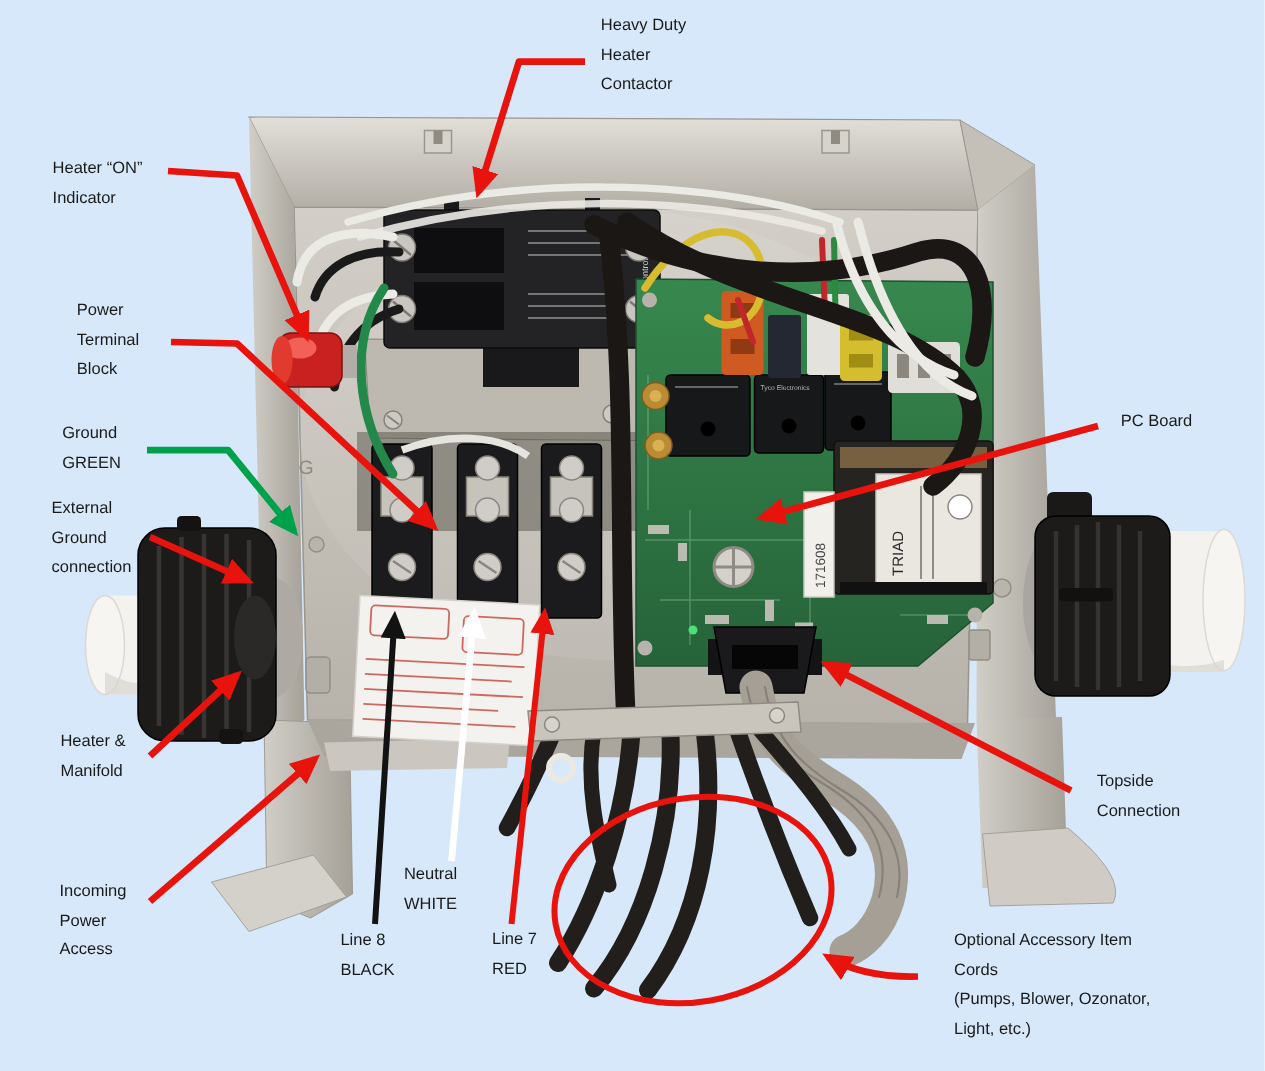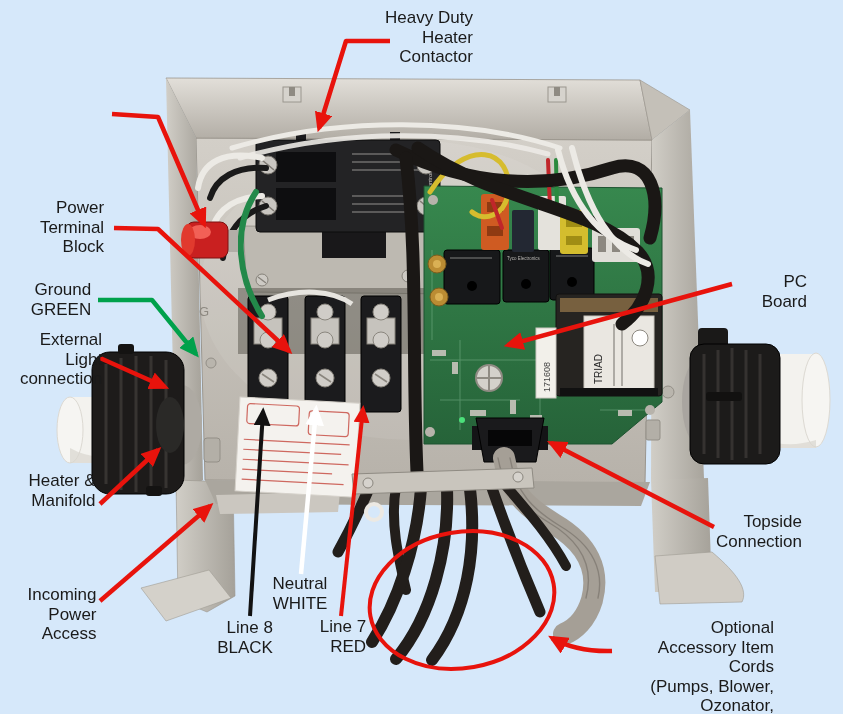--- a/index.html
+++ b/index.html
@@ -1,20 +1,20 @@
 <!DOCTYPE html>
 <html><head>
 <meta charset="utf-8">
 <style>
   html,body{margin:0;padding:0}
   #root{position:relative;width:843px;height:714px;background:#d6e8fa;
         font-family:"Liberation Sans",sans-serif;overflow:hidden}
   #photo-svg{position:absolute;left:0;top:0}
-  .label{position:absolute;transform:translateX(-50%);text-align:right;
-         white-space:pre-line;font-size:17px;line-height:19.5px;color:#1a1a1a;
+  .label{position:absolute;transform:translateX(-50%);text-align:left;
+         white-space:pre-line;font-size:11px;line-height:19.5px;color:#1a1a1a;
          font-family:"Liberation Sans",sans-serif}
 </style>
 </head>
 <body>
 
 <div id="root">
 
 <svg id="photo-svg" width="843" height="714" viewBox="0 0 843 714">
   <defs>
     <linearGradient id="mtlTop" x1="0" y1="0" x2="0" y2="1">
@@ -325,36 +325,38 @@
     <path d="M341 616 L363 409" stroke-width="4" marker-end="url(#arrowR)" stroke="#e8130c"></path>
     <path d="M732 284 L508 345" stroke-width="4.5" marker-end="url(#arrowR)" stroke="#e8130c"></path>
     <path d="M714 527 L551 443" stroke-width="4.5" marker-end="url(#arrowR)" stroke="#e8130c"></path>
     <path d="M612 651 Q576 652 552 638" stroke-width="4.5" marker-end="url(#arrowR)" stroke="#e8130c"></path>
   </g>
 </svg>
 
 <div class="label" style="left:429px;top:8px">Heavy Duty
 Heater
 Contactor</div>
+<div class="label" style="left:65px;top:103px">Heater “ON”
+Indicator</div>
 <div class="label" style="left:72px;top:198px">Power
 Terminal
 Block</div>
 <div class="label" style="left:61px;top:280px">Ground
 GREEN</div>
 <div class="label" style="left:61px;top:330px">External
-Light
+Ground
 connection</div>
-<div class="label" style="left:62px;top:471px">Heater &amp;
+<div class="label" style="left:62px;top:485px">Heater &amp;
 Manifold</div>
 <div class="label" style="left:62px;top:585px">Incoming
 Power
 Access</div>
 <div class="label" style="left:245px;top:618px">Line 8
 BLACK</div>
-<div class="label" style="left:300px;top:574px">Neutral
+<div class="label" style="left:287px;top:574px">Neutral
 WHITE</div>
 <div class="label" style="left:343px;top:617px">Line 7
 RED</div>
 <div class="label" style="left:771px;top:272px">PC Board</div>
 <div class="label" style="left:759px;top:512px">Topside
 Connection</div>
 <div class="label" style="left:705px;top:618px">Optional Accessory Item Cords
 (Pumps, Blower, Ozonator,
 Light, etc.)</div>
 

